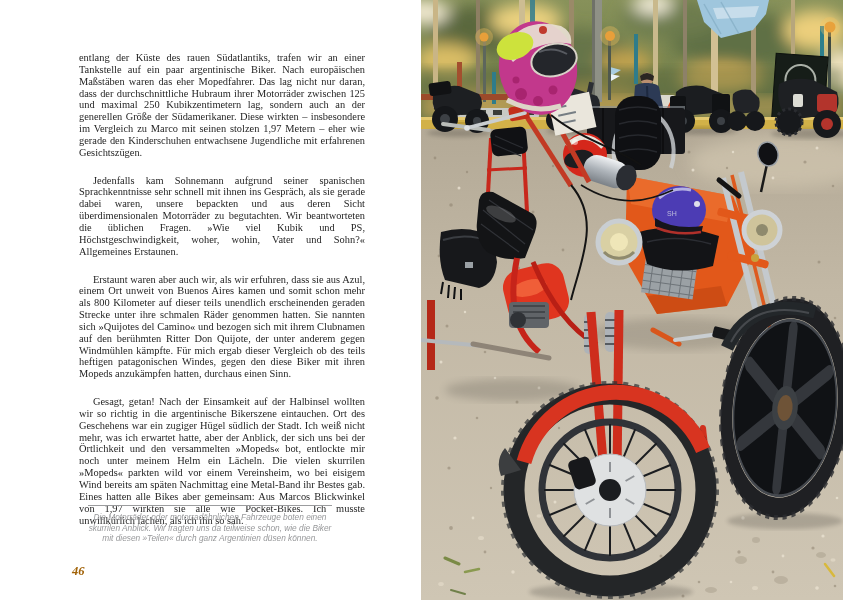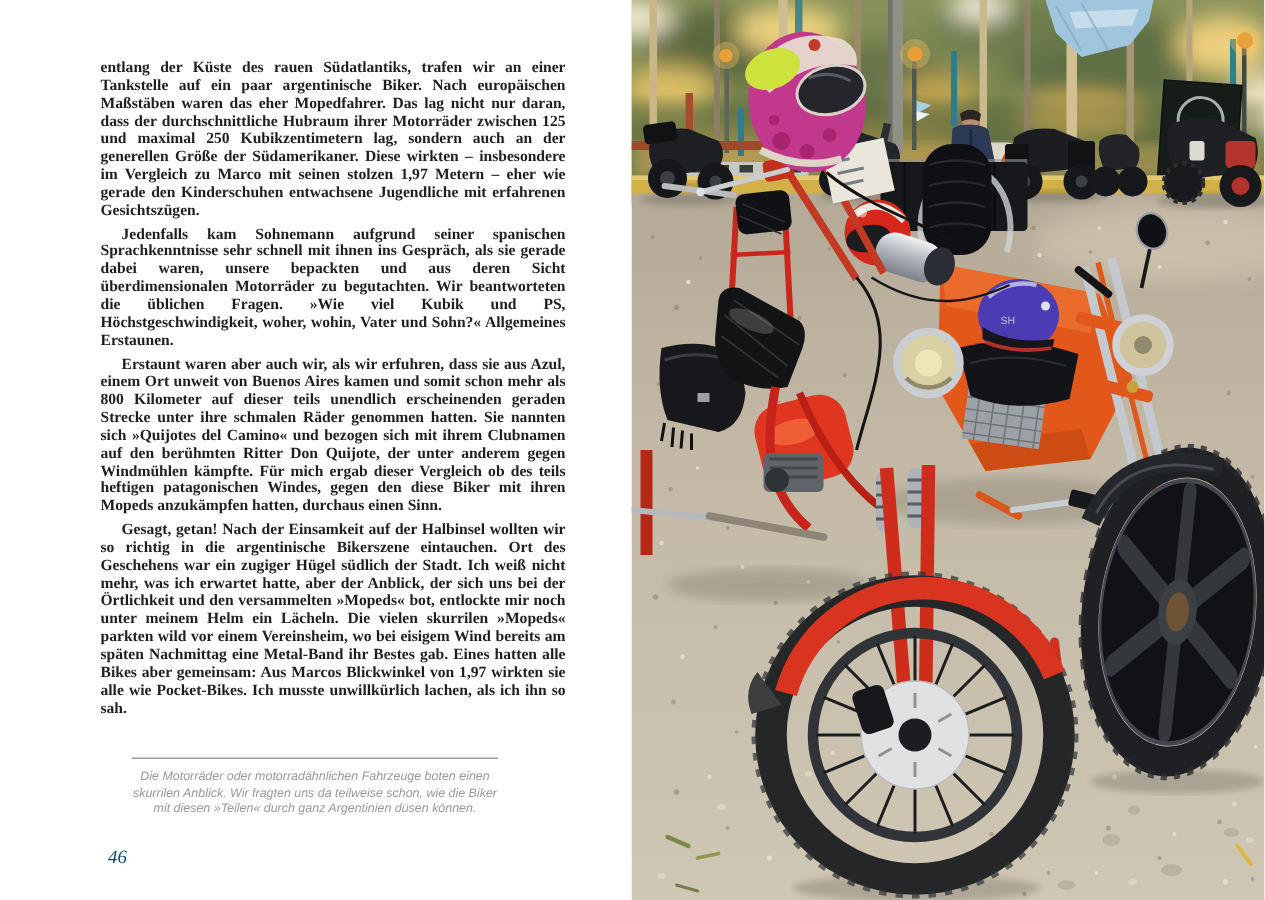--- a/index.html
+++ b/index.html
@@ -5,33 +5,33 @@
   html,body{margin:0;padding:0;background:#e9e9e9;}
   .page{
     position:relative;width:843px;height:600px;background:#ffffff;
     overflow:hidden;font-family:"Liberation Serif",serif;
   }
   .text-col{
     position:absolute;left:63px;top:36px;width:318px;
     color:#1f1f1f;font-size:10.4px;line-height:11.85px;
     text-align:justify;hyphens:auto;
   }
-  .text-col p{margin:4px;font-weight:bold;}
+  .text-col p{margin:16px;}
   .text-col p + p{text-indent:14px;}
   .caption{
     position:absolute;left:85px;top:505px;width:250px;
     font-family:"Liberation Sans",sans-serif;
     font-size:8.3px;line-height:10.6px;color:#97989a;
     text-align:center;
     font-style:italic;
   }
   .caption-rule{border:0;border-top:1px solid #9b9c9e;width:244px;margin:0 0 6px 3px;}
   .page-number{
     position:absolute;left:72px;top:564px;
-    font-size:12.5px;font-weight:normal;font-style:italic;color:#0c4a6e;
+    font-size:12.5px;font-weight:bold;font-style:italic;color:#a16207;
   }
   .photo{position:absolute;left:421px;top:0;width:422px;height:600px;}
   .photo svg{display:block;width:100%;height:100%;}
 </style>
 </head>
 <body>
 
 <div class="page">
 
   <div class="text-col">

